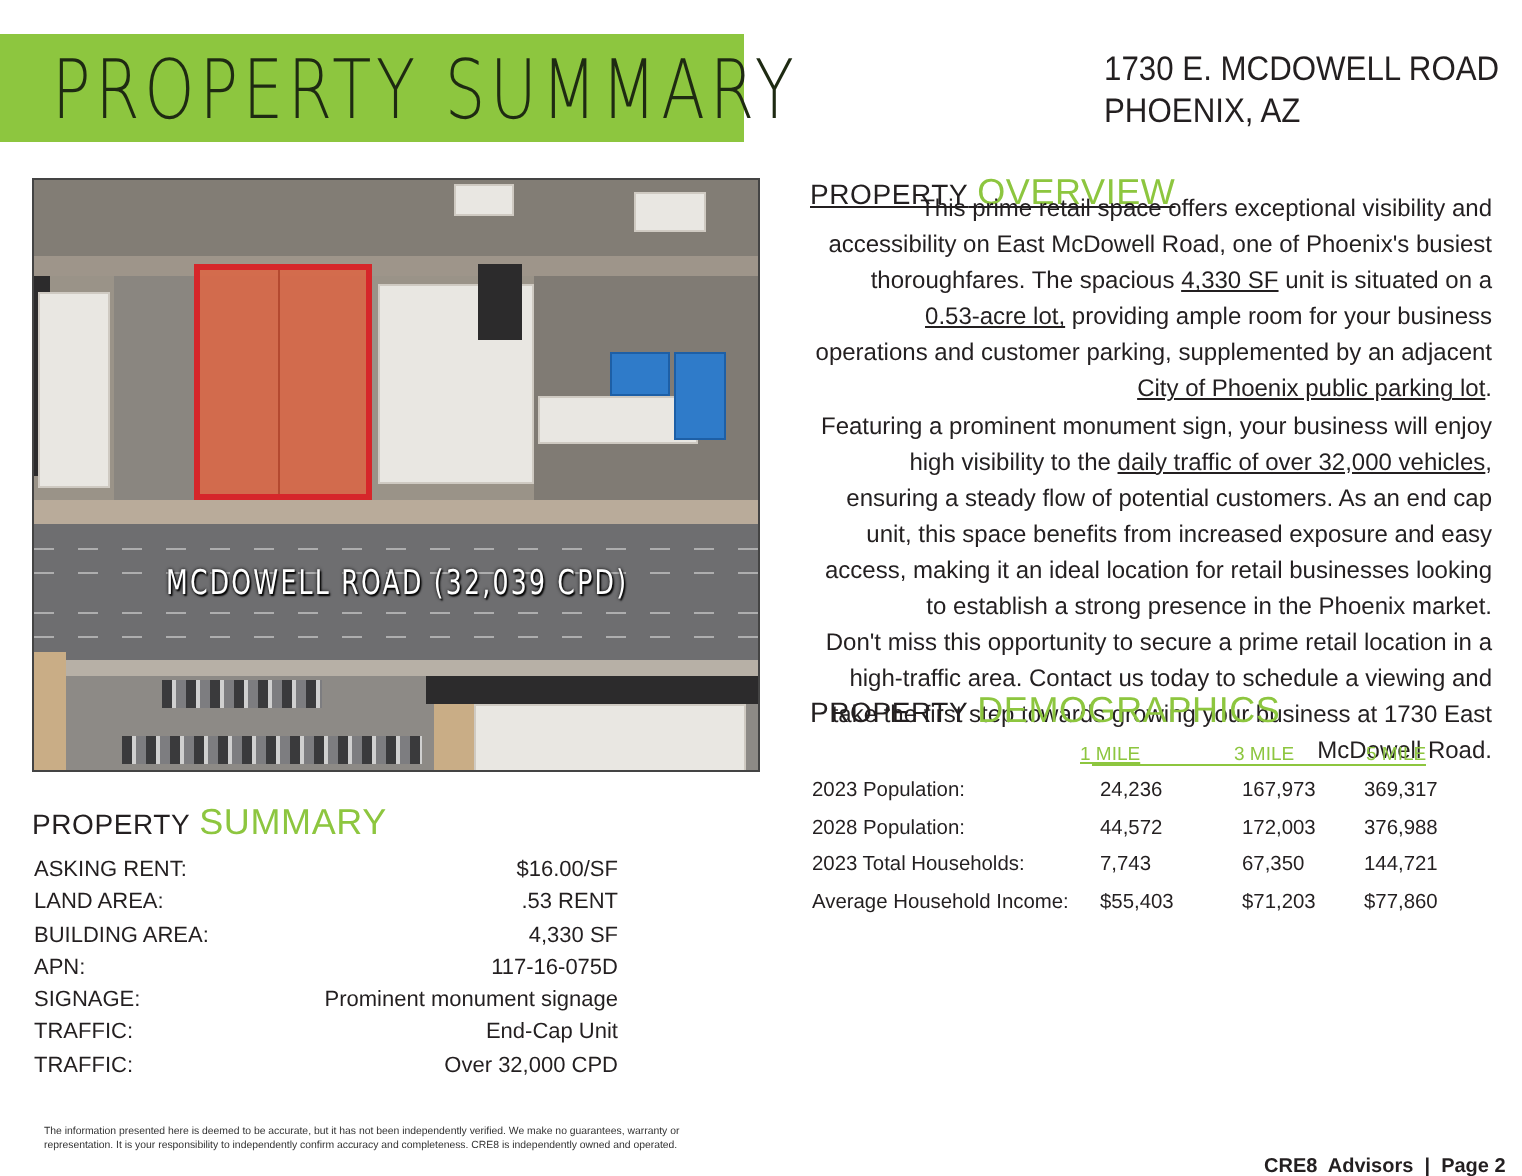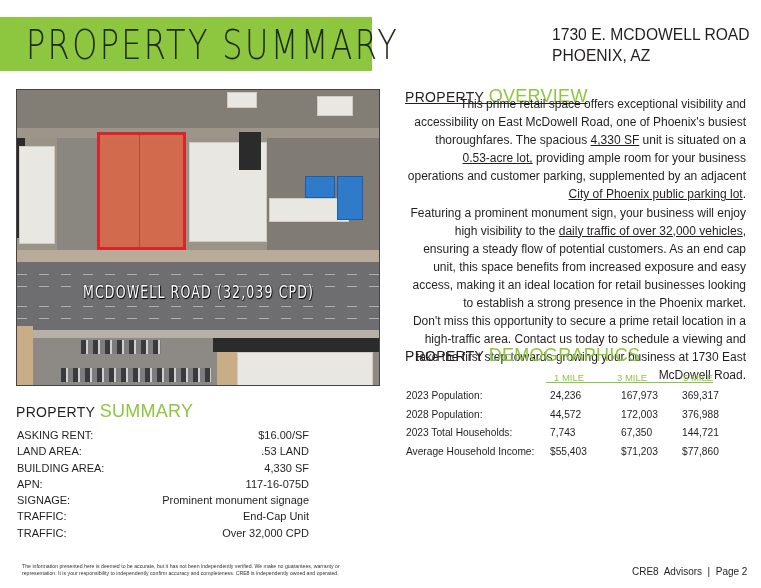--- a/index.html
+++ b/index.html
@@ -47,21 +47,21 @@
   .demo-row .c3 { position: absolute; left: 276px; }
   .demo-head { color: #8dc63f; text-decoration: underline; font-size: 9.5px; }
   .demo-head .uline { position: absolute; left: 140px; top: 13px; width: 167px; height: 1px; background: #8dc63f; }
 
   
   .summary { position: absolute; left: 17px; top: 427px; width: 292px; font-size: 11px; color: #231f20; }
   .sum-row { display: flex; justify-content: space-between; height: 16.3px; line-height: 16.3px; }
 
   
   .disclaimer { position: absolute; left: 22px; top: 563px; width: 340px; font-size: 5.2px; line-height: 7px; color: #333; }
-  .page-foot { position: absolute; left: 632px; top: 566px; font-size: 10px; color: #231f20; white-space: nowrap; }
+  .page-foot { position: absolute; left: 632px; top: 578px; font-size: 10px; color: #231f20; white-space: nowrap; font-weight: bold; }
 </style>
 </head>
 <body>
 
 <div class="banner">
   <div class="banner-title">PROPERTY SUMMARY</div>
 </div>
 <div class="address">
   <div>1730 E. MCDOWELL ROAD</div>
   <div>PHOENIX, AZ</div>
@@ -114,21 +114,21 @@
   </p>
   <p>Don't miss this opportunity to secure a prime retail location in a high-traffic area. Contact us today to schedule a viewing and take the first step towards growing your business at 1730 East McDowell Road.</p>
 </div>
 
 <div class="sec-head" style="left:405px;top:345px;">
   <span class="k">PROPERTY</span>
   <span class="g">DEMOGRAPHICS</span>
 </div>
 <div class="demo">
   <div class="demo-row demo-head">
-    <span class="c1" style="left:148px;text-decoration:underline;">1 MILE</span>
+    <span class="c1" style="left:134px;text-decoration:underline;">1 MILE</span>
     <span class="c2" style="left:211px;">3 MILE</span>
     <span class="c3" style="left:277px;">5 MILE</span>
     <span class="uline"></span>
   </div>
   <div class="demo-row">
     <span class="lbl">2023 Population:</span>
     <span class="c1">24,236</span>
     <span class="c2">167,973</span>
     <span class="c3">369,317</span>
   </div>
@@ -156,21 +156,21 @@
   <span class="k">PROPERTY</span>
   <span class="g">SUMMARY</span>
 </div>
 <div class="summary">
   <div class="sum-row">
       <span>ASKING RENT:</span>
       <span>$16.00/SF</span>
     </div>
   <div class="sum-row">
       <span>LAND AREA:</span>
-      <span>.53 LAND</span>
+      <span>.53 RENT</span>
     </div>
   <div class="sum-row">
       <span>BUILDING AREA:</span>
       <span>4,330 SF</span>
     </div>
   <div class="sum-row">
       <span>APN:</span>
       <span>117-16-075D</span>
     </div>
   <div class="sum-row">

